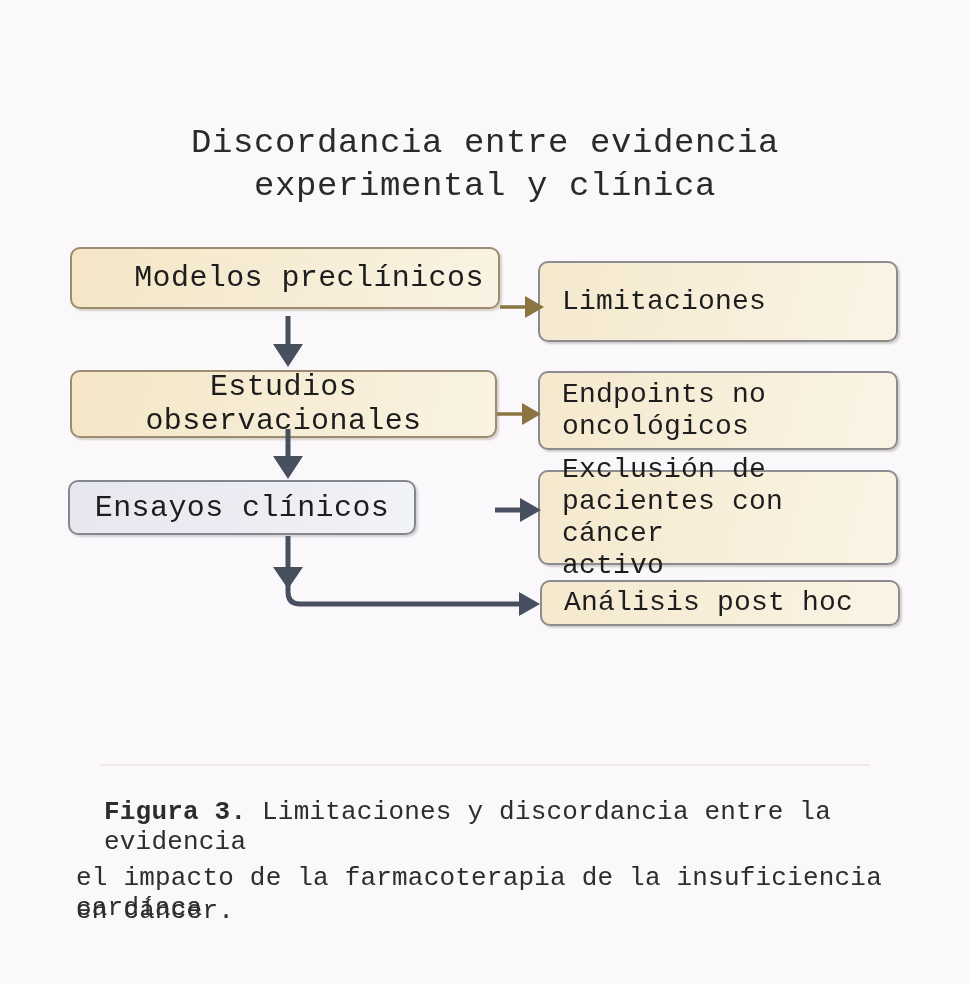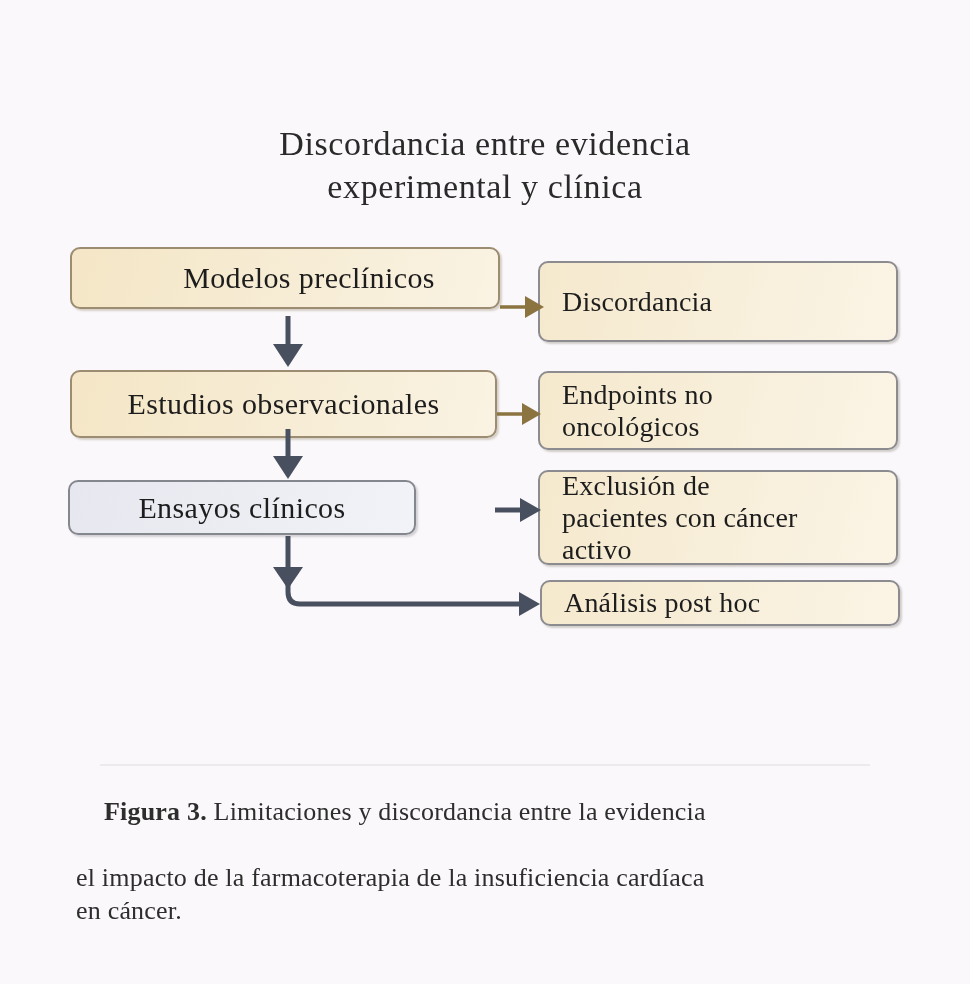--- a/index.html
+++ b/index.html
@@ -1,20 +1,20 @@
 <!DOCTYPE html>
 <html><head>
 <meta charset="utf-8">
 <style>
   html,body{margin:0;padding:0;background:#fbf8fb;}
   .canvas{
     position:relative;
     width:970px;height:984px;
     background:#fbf8fb;
-    font-family:Liberation Serif, serif;
+    font-family:Liberation Mono, monospace;
     overflow:hidden;
   }
   
   .title{
     position:absolute;top:122px;left:0;width:970px;
     text-align:center;
     font-size:34px;line-height:43px;font-weight:400;
     letter-spacing:0.6px;color:#2a2a2a;margin:0;
   }
   
@@ -83,21 +83,21 @@
     <span class="lbl-left">Modelos preclínicos</span>
   </div>
   <div id="lbox2" class="box cream center">
     <span class="lbl-left">Estudios observacionales</span>
   </div>
   <div id="lbox3" class="box gray center">
     <span class="lbl-left">Ensayos clínicos</span>
   </div>
 
   <div id="rbox1" class="box creamgray leftalign">
-    <span class="rline">Discordancia</span>
+    <span class="rline">Limitaciones</span>
   </div>
   <div id="rbox2" class="box creamgray leftalign">
     <span class="rline">Endpoints no</span>
     <span class="rline">oncológicos</span>
   </div>
   <div id="rbox3" class="box creamgray leftalign">
     <span class="rline">Exclusión de</span>
     <span class="rline">pacientes con cáncer</span>
     <span class="rline">activo</span>
   </div>

